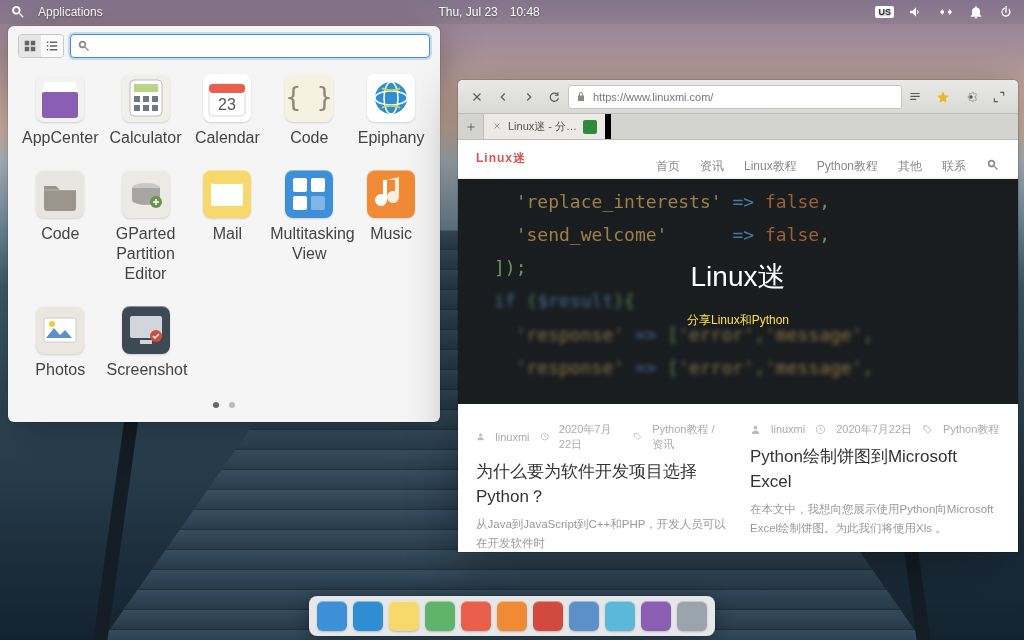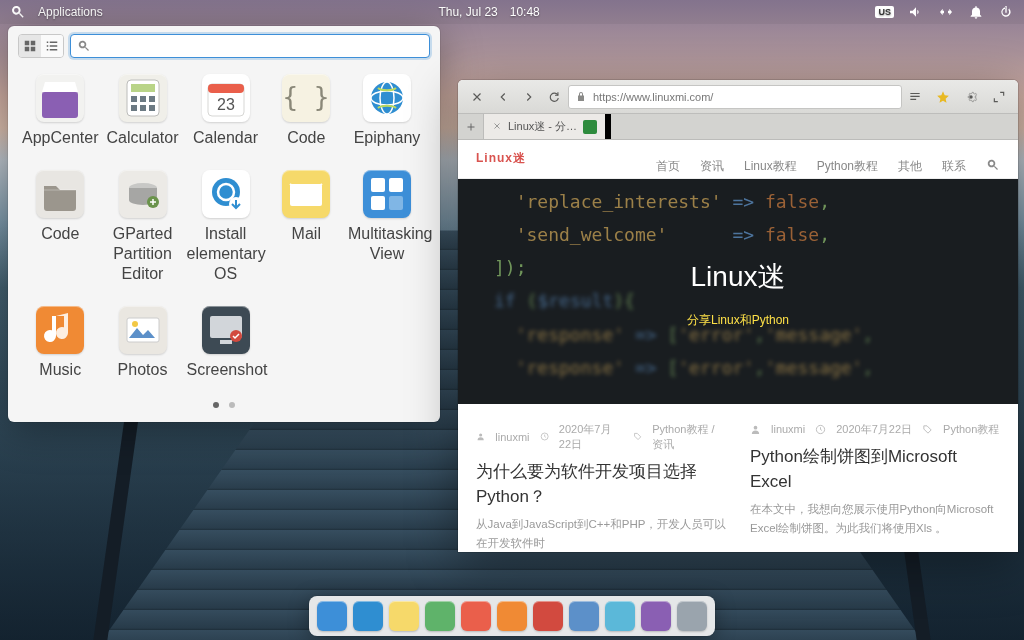--- a/index.html
+++ b/index.html
@@ -339,31 +339,20 @@
           <svg viewBox="0 0 48 48" width="48" height="48">
             <ellipse cx="24" cy="18" rx="14" ry="5" fill="#c8c8c6"></ellipse>
             <path d="M10 18v12a14 5 0 0028 0V18" fill="#a6a6a4"></path>
             <circle cx="34" cy="32" r="6" fill="#6a934b"></circle>
             <path d="M34 29v6M31 32h6" stroke="#fff" stroke-width="1.5"></path>
           </svg>
         </div>
   <div class="app-label">GParted Partition Editor</div>
       </div>
       <div class="app-item">
-        <div class="app-icon" style="background:#ffffff">
-          <svg viewBox="0 0 48 48" width="48" height="48">
-            <circle cx="24" cy="22" r="14" fill="#2f8ed1"></circle>
-            <circle cx="24" cy="22" r="8" fill="none" stroke="#fff" stroke-width="2.5"></circle>
-            <circle cx="34" cy="34" r="7" fill="#fff"></circle>
-            <path d="M34 30v8M30 34l4 4 4-4" stroke="#2f8ed1" stroke-width="2" fill="none"></path>
-          </svg>
-        </div>
-  <div class="app-label">Install elementary OS</div>
-      </div>
-      <div class="app-item">
         <div class="app-icon" style="background:#f6d96a">
           <svg viewBox="0 0 48 48" width="48" height="48">
             <rect x="8" y="14" width="32" height="22" rx="2" fill="#ffffff"></rect>
             <path d="M8 14l16 12 16-12" fill="none" stroke="#fff" stroke-width="2"></path>
           </svg>
         </div>
   <div class="app-label">Mail</div>
       </div>
       <div class="app-item">
         <div class="app-icon" style="background:#3d8fd8">

